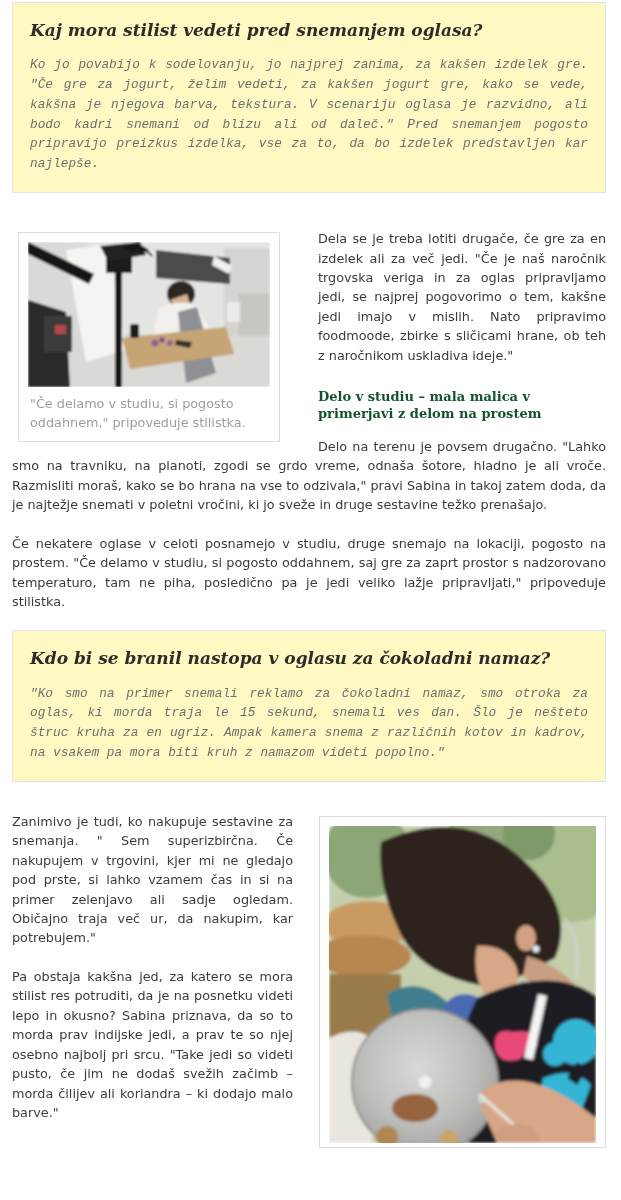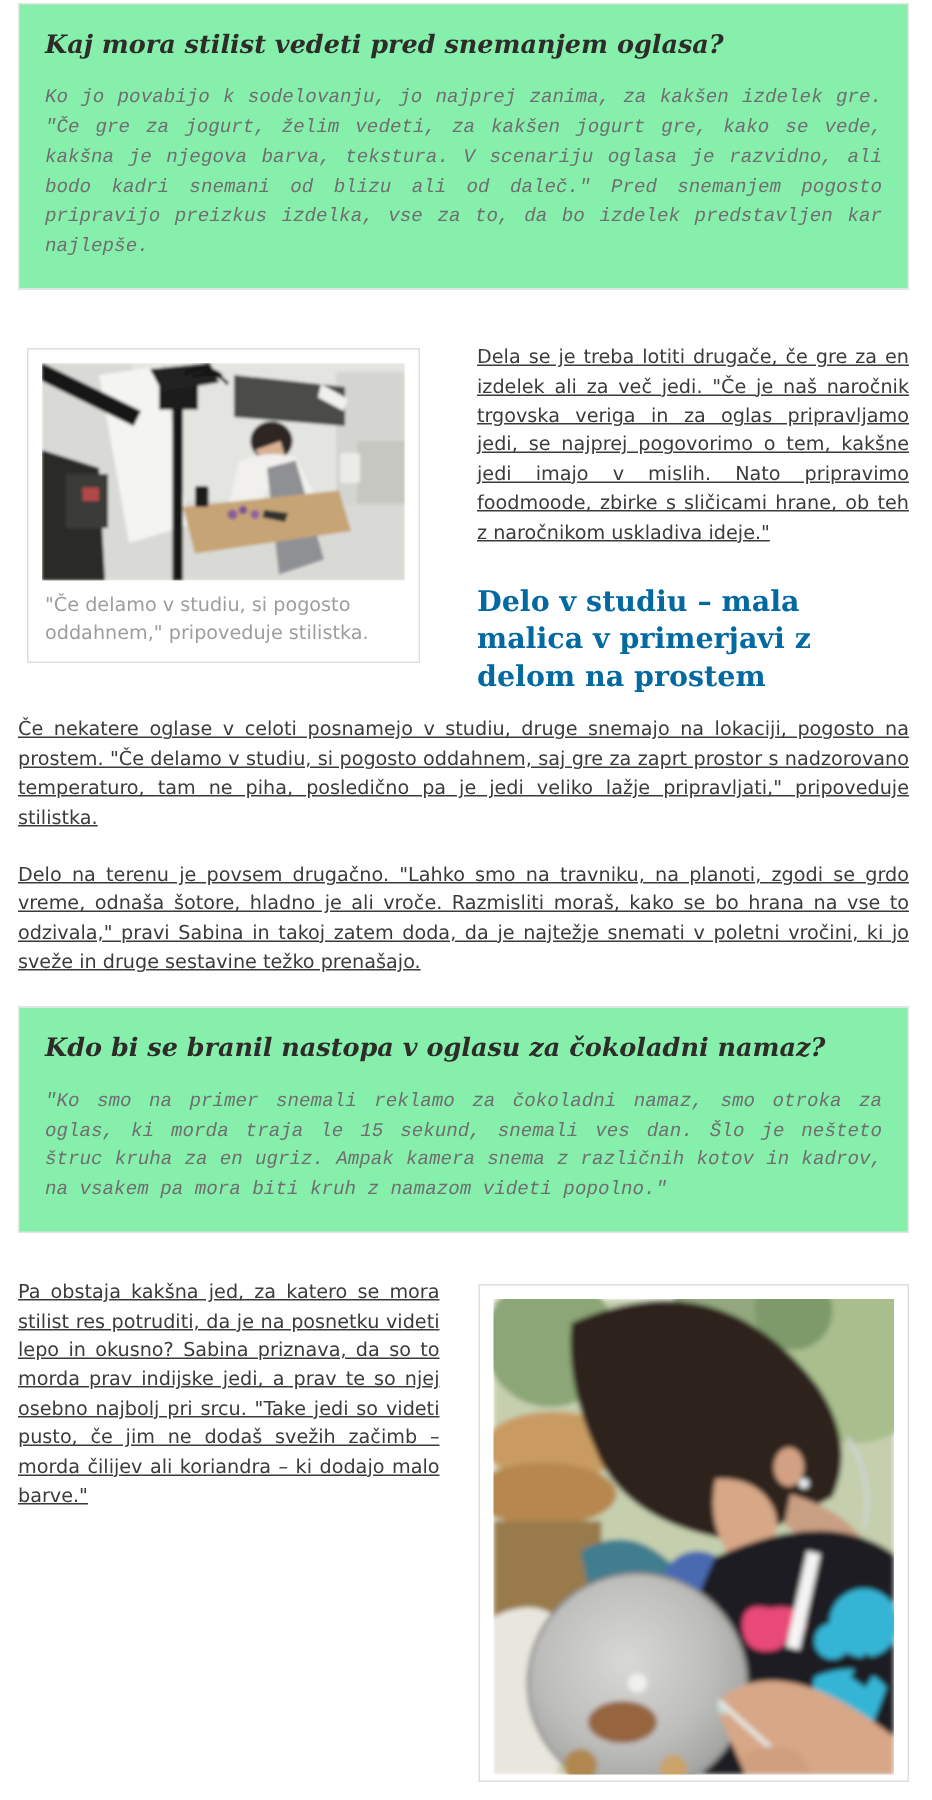--- a/index.html
+++ b/index.html
@@ -6,39 +6,39 @@
   html, body { margin:0; padding:0; background:#ffffff; }
   body {
     width:621px; min-height:1200px;
     font-family:"DejaVu Sans","Liberation Sans",sans-serif;
     font-size:12.8px; color:#3b3b3b;
   }
   .page { padding:2px 15px 8px 12px; }
 
   
   .quote-box {
-    border:1px solid #e3e3e3; background:#86efac;
+    border:1px solid #e3e3e3; background:#fef9c3;
     padding:10px 17px 12px; margin:0 0 36px;
   }
   .qb-title {
     font-family:"DejaVu Serif","Liberation Serif",serif;
     font-style:italic; font-weight:700; font-size:17px;
     color:#2e2c29; margin:6px 0 14px; line-height:1.3;
   }
   .qb-text {
     font-style:italic; color:#6f6f6f; text-align:justify;
     line-height:1.55; margin:0 0 6px;font-family:Liberation Mono, monospace;
   }
   .box2 { clear:both; margin-bottom:30px;margin-top:12px; }
 
   
-  .body-p { text-align:justify; line-height:1.52; margin:0 0 19px;text-decoration:underline; }
+  .body-p { text-align:justify; line-height:1.52; margin:0 0 19px; }
   h3.sub {
     font-family:"DejaVu Serif","Liberation Serif",serif;
-    font-size:19px; font-weight:700; color:#0369a1;
+    font-size:13px; font-weight:700; color:#14532d;
     line-height:1.3; margin:24px 0 14px;
   }
   h3.sub.first { margin-top:4px; }
 
   
   .photo-figure {
     background:#fff; border:1px solid #dedede;
     padding:9px 9px 4px; margin:0;
   }
   .float-left  { float:left;  width:242px; margin:3px 38px 8px 6px; }
@@ -100,22 +100,22 @@
           </g>
         </svg>
       </span>
       <figcaption>"Če delamo v studiu, si pogosto oddahnem," pripoveduje stilistka.</figcaption>
     </figure>
 
     <p class="body-p">Dela se je treba lotiti drugače, če gre za en izdelek ali za več jedi. "Če je naš naročnik trgovska veriga in za oglas pripravljamo jedi, se najprej pogovorimo o tem, kakšne jedi imajo v mislih. Nato pripravimo foodmoode, zbirke s sličicami hrane, ob teh z naročnikom uskladiva ideje."</p>
 
     <h3 class="sub">Delo v studiu – mala malica v primerjavi z delom na prostem</h3>
 
+    <p class="body-p">Delo na terenu je povsem drugačno. "Lahko smo na travniku, na planoti, zgodi se grdo vreme, odnaša šotore, hladno je ali vroče. Razmisliti moraš, kako se bo hrana na vse to odzivala," pravi Sabina in takoj zatem doda, da je najtežje snemati v poletni vročini, ki jo sveže in druge sestavine težko prenašajo.</p>
     <p class="body-p">Če nekatere oglase v celoti posnamejo v studiu, druge snemajo na lokaciji, pogosto na prostem. "Če delamo v studiu, si pogosto oddahnem, saj gre za zaprt prostor s nadzorovano temperaturo, tam ne piha, posledično pa je jedi veliko lažje pripravljati," pripoveduje stilistka.</p>
-    <p class="body-p">Delo na terenu je povsem drugačno. "Lahko smo na travniku, na planoti, zgodi se grdo vreme, odnaša šotore, hladno je ali vroče. Razmisliti moraš, kako se bo hrana na vse to odzivala," pravi Sabina in takoj zatem doda, da je najtežje snemati v poletni vročini, ki jo sveže in druge sestavine težko prenašajo.</p>
   </section>
 
   <section class="quote-box box2">
     <h2 class="qb-title">Kdo bi se branil nastopa v oglasu za čokoladni namaz?</h2>
     <p class="qb-text">"Ko smo na primer snemali reklamo za čokoladni namaz, smo otroka za oglas, ki morda traja le 15 sekund, snemali ves dan. Šlo je nešteto štruc kruha za en ugriz. Ampak kamera snema z različnih kotov in kadrov, na vsakem pa mora biti kruh z namazom videti popolno."</p>
   </section>
 
   <section>
     <figure class="photo-figure float-right">
       <span class="photo">
@@ -165,17 +165,18 @@
             <path d="M150 268 L188 302" stroke="#e9e9e7" stroke-width="3"></path>
             <path d="M204 302 q-22 -9 -40 4 l7 11 h42 Z" fill="#cf9f80"></path>
             <circle cx="58" cy="311" r="11" fill="#b08850"></circle>
             <circle cx="120" cy="313" r="9" fill="#caa36a"></circle>
           </g>
         </svg>
       </span>
 
     </figure>
 
+    <p class="body-p">Zanimivo je tudi, ko nakupuje sestavine za snemanja. " Sem superizbirčna. Če nakupujem v trgovini, kjer mi ne gledajo pod prste, si lahko vzamem čas in si na primer zelenjavo ali sadje ogledam. Običajno traja več ur, da nakupim, kar potrebujem."</p>
     <p class="body-p">Pa obstaja kakšna jed, za katero se mora stilist res potruditi, da je na posnetku videti lepo in okusno? Sabina priznava, da so to morda prav indijske jedi, a prav te so njej osebno najbolj pri srcu. "Take jedi so videti pusto, če jim ne dodaš svežih začimb – morda čilijev ali koriandra – ki dodajo malo barve."</p>
 
   </section>
 
 </div>
 
 </body></html>

